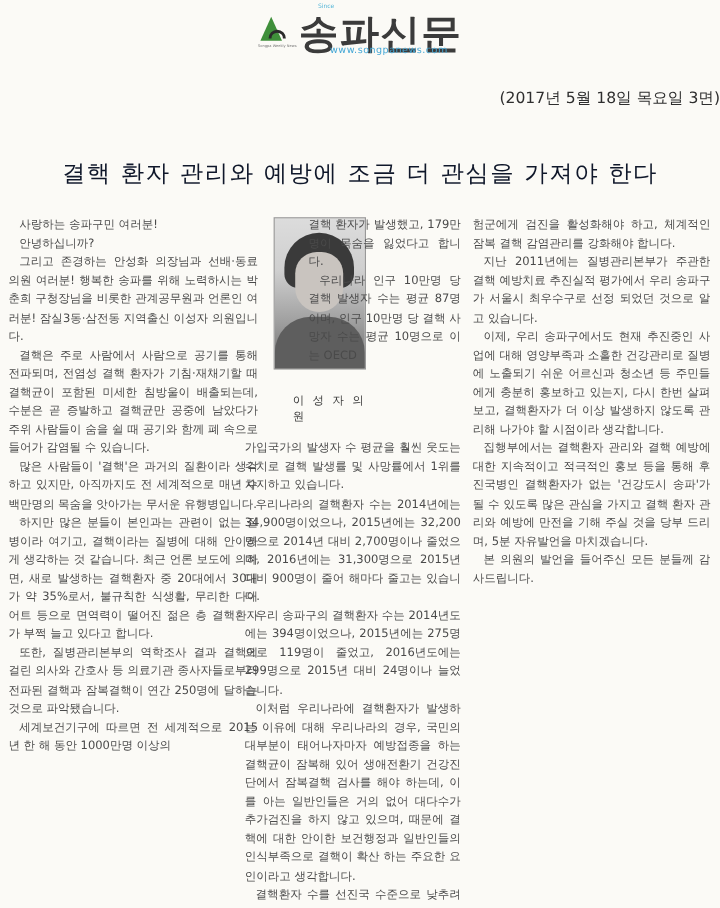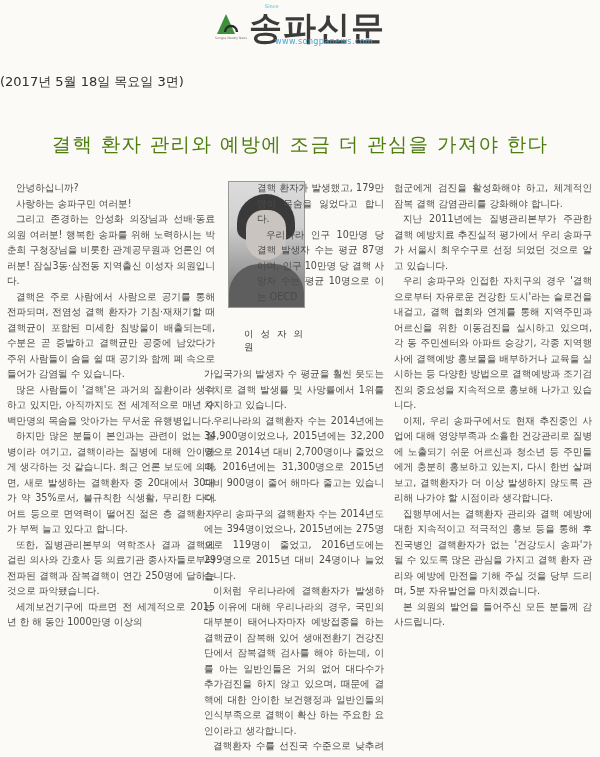--- a/index.html
+++ b/index.html
@@ -10,22 +10,22 @@
       color: #3a3a3a;
       position: relative;
     }
     .masthead { position: absolute; left: 215px; top: 6px; width: 180px; height: 38px; }
     .logo-mark { position: absolute; left: 0; top: 4px; width: 26px; height: 26px; }
     .logo-tagline { position: absolute; left: 0; top: 30px; font-size: 3px; color: #777; }
     .paper-name { position: absolute; left: 34px; top: 0px; font-size: 33px; font-weight: bold; color: #3b3b3b; letter-spacing: 1px; }
     .paper-small { position: absolute; left: 50px; top: -3px; font-size: 5px; color: #56b6d8; }
     .paper-url { position: absolute; left: 60px; top: 31px; font-size: 8px; color: #46a8d6; letter-spacing: 0.4px; }
 
-    .dateline { position: absolute; left: 0; width: 600px; top: 73px; text-align: left; font-size: 13px; color: #2e2e2e; }
-    .headline { position: absolute; left: 0; width: 600px; top: 131px; text-align: center; font-size: 19.5px; color: #4d7c0f; letter-spacing: 1.3px; font-family: "DejaVu Serif", serif; }
+    .dateline { position: absolute; left: 0; width: 600px; top: 73px; text-align: right; font-size: 13px; color: #2e2e2e; }
+    .headline { position: absolute; left: 0; width: 600px; top: 131px; text-align: center; font-size: 19.5px; color: #0f172a; letter-spacing: 1.3px; font-family: "DejaVu Serif", serif; }
 
     .col { position: absolute; font-size: 9.6px; line-height: 15.5px; color: #4a4a4a; text-align: justify; }
     .col p { margin: 0; text-indent: 9px; }
     .col p.noind { text-indent: 9px; }
     .col1 { left: 7px; top: 180px; width: 208px; }
     .col2 { left: 257px; top: 180px; width: 127px; }
     .col2b { left: 204px; top: 366px; width: 180px; }
     .col3 { left: 394px; top: 180px; width: 198px; }
 
     .photo { position: absolute; left: 228px; top: 181px; width: 75px; height: 125px;
@@ -48,22 +48,22 @@
   <div class="logo-tagline">Songpa Weekly News</div>
   <div class="paper-small">Since</div>
   <div class="paper-name">송파신문</div>
   <div class="paper-url">www.songpanews.com</div>
 </div>
 
 <div class="dateline">(2017년 5월 18일 목요일 3면)</div>
 <div class="headline">결핵 환자 관리와 예방에 조금 더 관심을 가져야 한다</div>
 
 <div class="col col1">
+  <p>사랑하는 송파구민 여러분!</p>
   <p>안녕하십니까?</p>
-  <p>사랑하는 송파구민 여러분!</p>
   <p>그리고 존경하는 안성화 의장님과 선배·동료 의원 여러분! 행복한 송파를 위해 노력하시는 박춘희 구청장님을 비롯한 관계공무원과 언론인 여러분! 잠실3동·삼전동 지역출신  이성자 의원입니다.</p>
   <p>결핵은 주로 사람에서 사람으로 공기를 통해 전파되며, 전염성 결핵 환자가 기침·재채기할 때 결핵균이 포함된 미세한 침방울이 배출되는데, 수분은 곧 증발하고 결핵균만 공중에 남았다가 주위 사람들이 숨을 쉴 때 공기와 함께 폐 속으로 들어가 감염될 수 있습니다.</p>
   <p>많은 사람들이 '결핵'은 과거의 질환이라 생각하고 있지만, 아직까지도 전 세계적으로 매년 수백만명의 목숨을 앗아가는 무서운 유행병입니다.</p>
   <p>하지만 많은 분들이 본인과는 관련이 없는 질병이라 여기고, 결핵이라는 질병에 대해 안이하게 생각하는 것 같습니다. 최근 언론 보도에 의하면, 새로 발생하는 결핵환자 중 20대에서 30대가 약 35%로서, 불규칙한 식생활, 무리한 다이어트 등으로 면역력이 떨어진 젊은 층 결핵환자가 부쩍 늘고 있다고 합니다.</p>
   <p>또한, 질병관리본부의 역학조사 결과 결핵에 걸린 의사와 간호사 등 의료기관 종사자들로부터 전파된 결핵과 잠복결핵이 연간 250명에 달하는 것으로 파악됐습니다.</p>
   <p>세계보건기구에 따르면 전 세계적으로 2015년 한 해 동안 1000만명 이상의</p>
 </div>
 
 <div class="photo">
   <div class="hair"></div>
@@ -81,17 +81,16 @@
   <p style="text-indent:0">가입국가의 발생자 수 평균을 훨씬 웃도는 수치로 결핵 발생률 및 사망률에서 1위를 차지하고 있습니다.</p>
   <p>우리나라의 결핵환자 수는  2014년에는 34,900명이었으나, 2015년에는 32,200명으로 2014년 대비 2,700명이나 줄었으며, 2016년에는 31,300명으로 2015년 대비 900명이 줄어 해마다 줄고는 있습니다.</p>
   <p>우리 송파구의 결핵환자 수는 2014년도에는 394명이었으나, 2015년에는 275명으로 119명이 줄었고, 2016년도에는 299명으로 2015년 대비 24명이나 늘었습니다.</p>
   <p>이처럼 우리나라에 결핵환자가 발생하는 이유에 대해 우리나라의 경우, 국민의 대부분이 태어나자마자 예방접종을 하는 결핵균이 잠복해 있어 생애전환기 건강진단에서 잠복결핵 검사를 해야 하는데, 이를 아는 일반인들은 거의 없어 대다수가 추가검진을 하지 않고 있으며, 때문에 결핵에 대한 안이한 보건행정과 일반인들의 인식부족으로 결핵이 확산 하는 주요한 요인이라고 생각합니다.</p>
   <p>결핵환자 수를 선진국 수준으로 낮추려면 결핵 발생률이 높은 고령층 등 위</p>
 </div>
 
 <div class="col col3">
   <p style="text-indent:0">험군에게 검진을 활성화해야 하고, 체계적인 잠복 결핵 감염관리를 강화해야 합니다.</p>
   <p>지난 2011년에는 질병관리본부가 주관한 결핵 예방치료 추진실적 평가에서 우리 송파구가 서울시 최우수구로 선정 되었던 것으로 알고 있습니다.</p>
-  <p>우리 송파구와 인접한 자치구의 경우 '결핵으로부터 자유로운 건강한 도시'라는 슬로건을 내걸고, 결핵 협회와 연계를 통해 지역주민과 어르신을 위한 이동검진을 실시하고 있으며, 각 동 주민센터와 아파트 승강기, 각종 지역행사에 결핵예방 홍보물을 배부하거나 교육을 실시하는 등 다양한 방법으로 결핵예방과 조기검진의 중요성을 지속적으로 홍보해 나가고 있습니다.</p>
   <p>이제, 우리 송파구에서도 현재 추진중인 사업에 대해 영양부족과 소홀한 건강관리로 질병에 노출되기 쉬운 어르신과 청소년 등 주민들에게 충분히 홍보하고 있는지, 다시 한번 살펴보고, 결핵환자가 더 이상 발생하지 않도록 관리해 나가야 할 시점이라 생각합니다.</p>
   <p>집행부에서는 결핵환자 관리와 결핵 예방에 대한 지속적이고 적극적인 홍보 등을 통해 후진국병인 결핵환자가 없는 '건강도시 송파'가 될 수 있도록 많은 관심을 가지고 결핵 환자 관리와 예방에 만전을 기해 주실 것을 당부 드리며, 5분 자유발언을 마치겠습니다.</p>
   <p>본 의원의 발언을 들어주신 모든 분들께 감사드립니다.</p>
 </div>
 
 </body></html>

